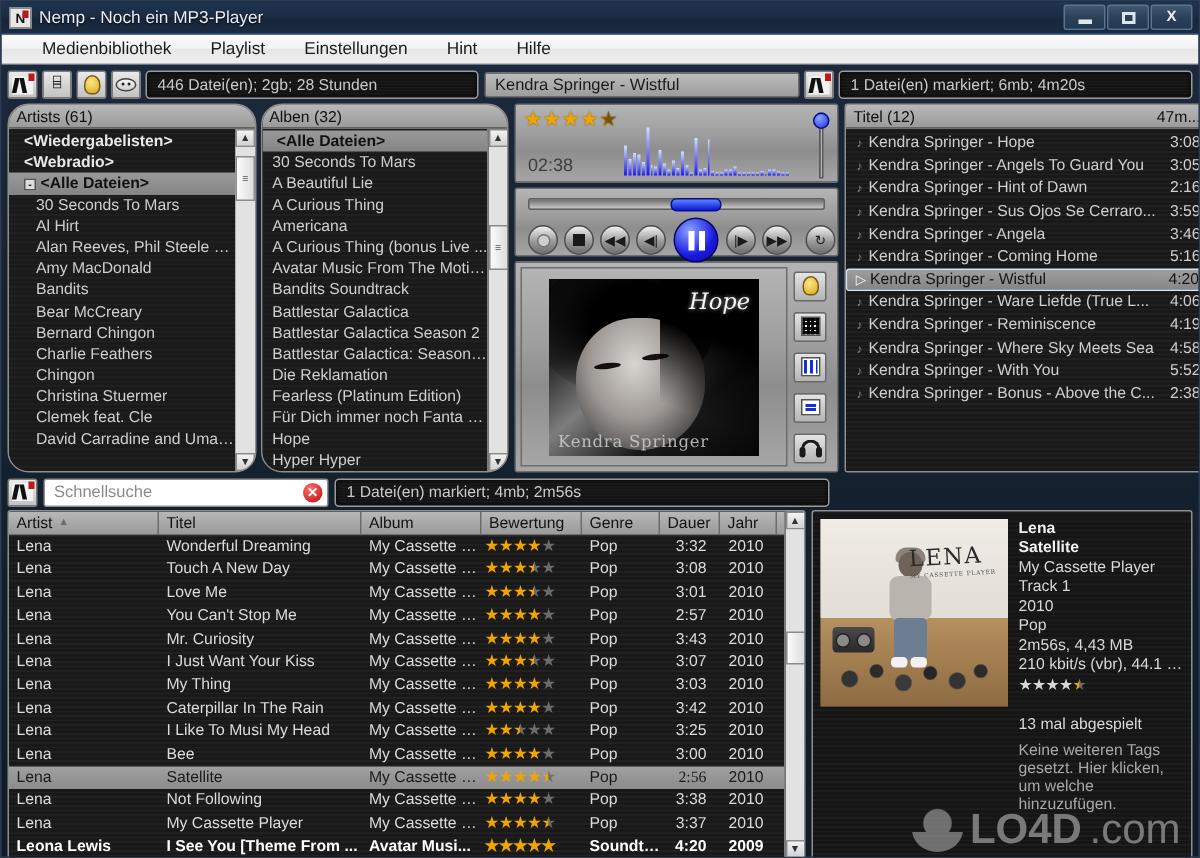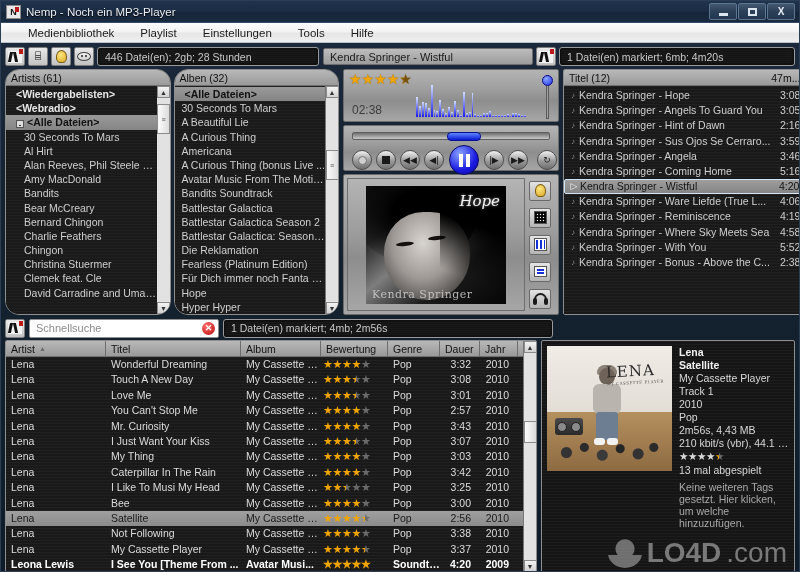--- a/index.html
+++ b/index.html
@@ -308,21 +308,21 @@
           <span class="mx"></span>
         </div>
       <div class="win-btn cls">X</div>
     </div>
   </div>
 
   <div class="menubar">
     <div class="menu-item">Medienbibliothek</div>
     <div class="menu-item">Playlist</div>
     <div class="menu-item">Einstellungen</div>
-    <div class="menu-item">Tools</div>
+    <div class="menu-item">Hint</div>
     <div class="menu-item">Hilfe</div>
   </div>
 
   <div class="toolbar">
     <div class="tb-btn">
         <span class="ic-nemp"></span>
         <i class="redsq"></i>
       </div>
     <div class="tb-btn">
         <span class="ic-tree">⌸</span>
@@ -727,21 +727,21 @@
               <div class="td" style="width: 52px;">Pop</div>
               <div class="td num" style="width: 40px;">3:00</div>
               <div class="td num" style="width: 38px;">2010</div>
             </div>
             <div class="tr sel">
               <div class="td" style="width: 100px;">Lena</div>
               <div class="td" style="width: 135px;">Satellite</div>
               <div class="td" style="width: 80px;">My Cassette P...</div>
               <div class="td rating minstar" style="width: 67px;"><span class="">★</span><span class="">★</span><span class="">★</span><span class="">★</span><span class=" half h">★</span></div>
               <div class="td" style="width: 52px;">Pop</div>
-              <div class="td num" style="width: 40px;">2:56</div>
+              <div class="td num" style="width: 40px; font-family: Liberation Serif, serif;">2:56</div>
               <div class="td num" style="width: 38px;">2010</div>
             </div>
             <div class="tr">
               <div class="td" style="width: 100px;">Lena</div>
               <div class="td" style="width: 135px;">Not Following</div>
               <div class="td" style="width: 80px;">My Cassette P...</div>
               <div class="td rating minstar" style="width: 67px;"><span class="">★</span><span class="">★</span><span class="">★</span><span class="">★</span><span class=" empty e">★</span></div>
               <div class="td" style="width: 52px;">Pop</div>
               <div class="td num" style="width: 40px;">3:38</div>
               <div class="td num" style="width: 38px;">2010</div>
@@ -796,21 +796,21 @@
       <div class="det-text">
         <div class="b">Lena</div>
         <div class="b">Satellite</div>
         <div>My Cassette Player</div>
         <div>Track 1</div>
         <div>2010</div>
         <div>Pop</div>
         <div>2m56s, 4,43 MB</div>
         <div>210 kbit/s (vbr), 44.1 kHz,</div>
         <div class="minstar" id="detail-stars"><span class="">★</span><span class="">★</span><span class="">★</span><span class="">★</span><span class=" half h">★</span></div>
-        <div style="margin-top:1px">13 mal abgespielt</div>
+        <div style="margin-top:13px">13 mal abgespielt</div>
         <div class="det-note" style="margin-top:4px">Keine weiteren Tags gesetzt. Hier klicken, um welche hinzuzufügen.</div>
       </div>
     </div>
   </div>
 
   <div class="wm">
     <span class="wc"></span>
     <span>LO4D</span>
     <span class="dom">.com</span>
   </div>

